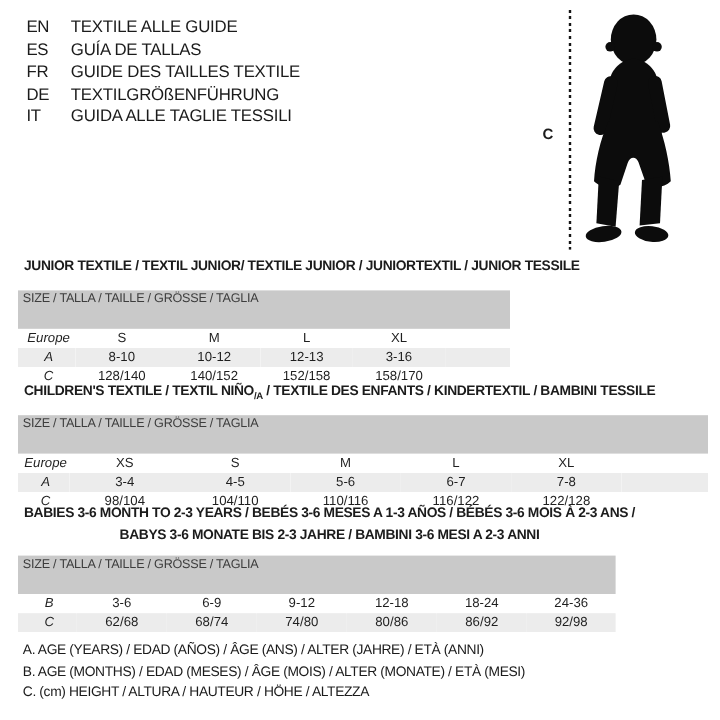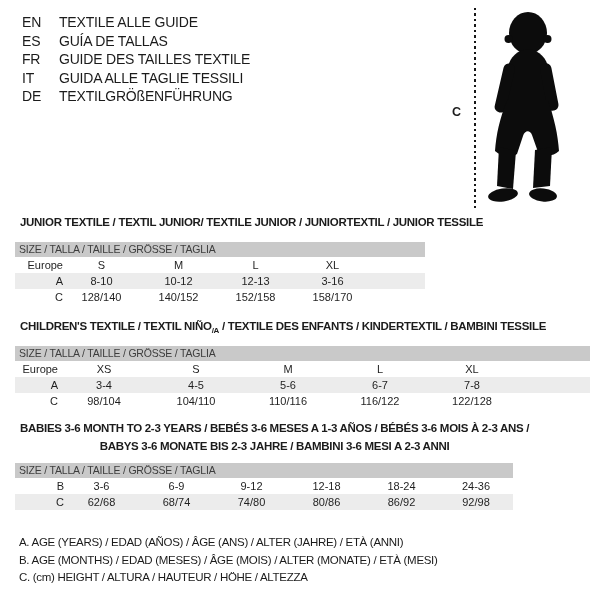--- a/index.html
+++ b/index.html
@@ -25,25 +25,25 @@
   .sec-title sub{font-size:8px;}
   .t-junior{top:216px;}
   .t-children{top:320px;}
   .t-babies{top:420px;line-height:17.5px;}
 
   
   .tblwrap{position:absolute;left:15px;}
   .w-junior{top:242px;width:410px;}
   .w-children{top:346px;width:575px;}
   .w-babies{top:463px;width:498px;}
-  .size-bar{background:#c9c9c9;height:15px;line-height:15px;font-size:10.5px;color:#3d3d3d;
+  .size-bar{background:#c9c9c9;height:32px;line-height:15px;font-size:10.5px;color:#3d3d3d;
     padding-left:4px;letter-spacing:-0.2px;white-space:nowrap;}
   table{border-collapse:collapse;table-layout:fixed;width:100%;font-size:11px;color:#1f1f1f;}
   td{height:16px;text-align:center;padding:0;vertical-align:middle;overflow:hidden;white-space:nowrap;}
-  td.lbl{text-align:right;padding-left:3px;}
+  td.lbl{text-align:center;padding-left:3px;font-style:italic;}
   tr.alt{background:#ececec;}
 
   
   .legend{position:absolute;left:19px;top:534px;font-weight:normal;font-size:11.5px;
     line-height:17.6px;letter-spacing:-0.3px;white-space:nowrap;}
 </style>
 </head>
 <body>
 
 <div class="lang-block">
@@ -53,26 +53,26 @@
   </div>
   <div class="lang-row">
     <span class="lang-code">ES</span>
     <span class="lang-label">GUÍA DE TALLAS</span>
   </div>
   <div class="lang-row">
     <span class="lang-code">FR</span>
     <span class="lang-label">GUIDE DES TAILLES TEXTILE</span>
   </div>
   <div class="lang-row">
+    <span class="lang-code">DE</span>
+    <span class="lang-label">TEXTILGRÖßENFÜHRUNG</span>
+  </div>
+  <div class="lang-row">
     <span class="lang-code">IT</span>
     <span class="lang-label">GUIDA ALLE TAGLIE TESSILI</span>
-  </div>
-  <div class="lang-row">
-    <span class="lang-code">DE</span>
-    <span class="lang-label">TEXTILGRÖßENFÜHRUNG</span>
   </div>
 </div>
 
 <div class="measure-line"></div>
 <div class="measure-label">C</div>
 
 <svg class="baby" width="90" height="196" viewBox="0 0 90 196" xmlns="http://www.w3.org/2000/svg" aria-hidden="true">
   <g fill="#0c0c0c">
     <ellipse cx="46" cy="24" rx="19" ry="21"></ellipse>
     <circle cx="26.5" cy="30" r="4"></circle>

